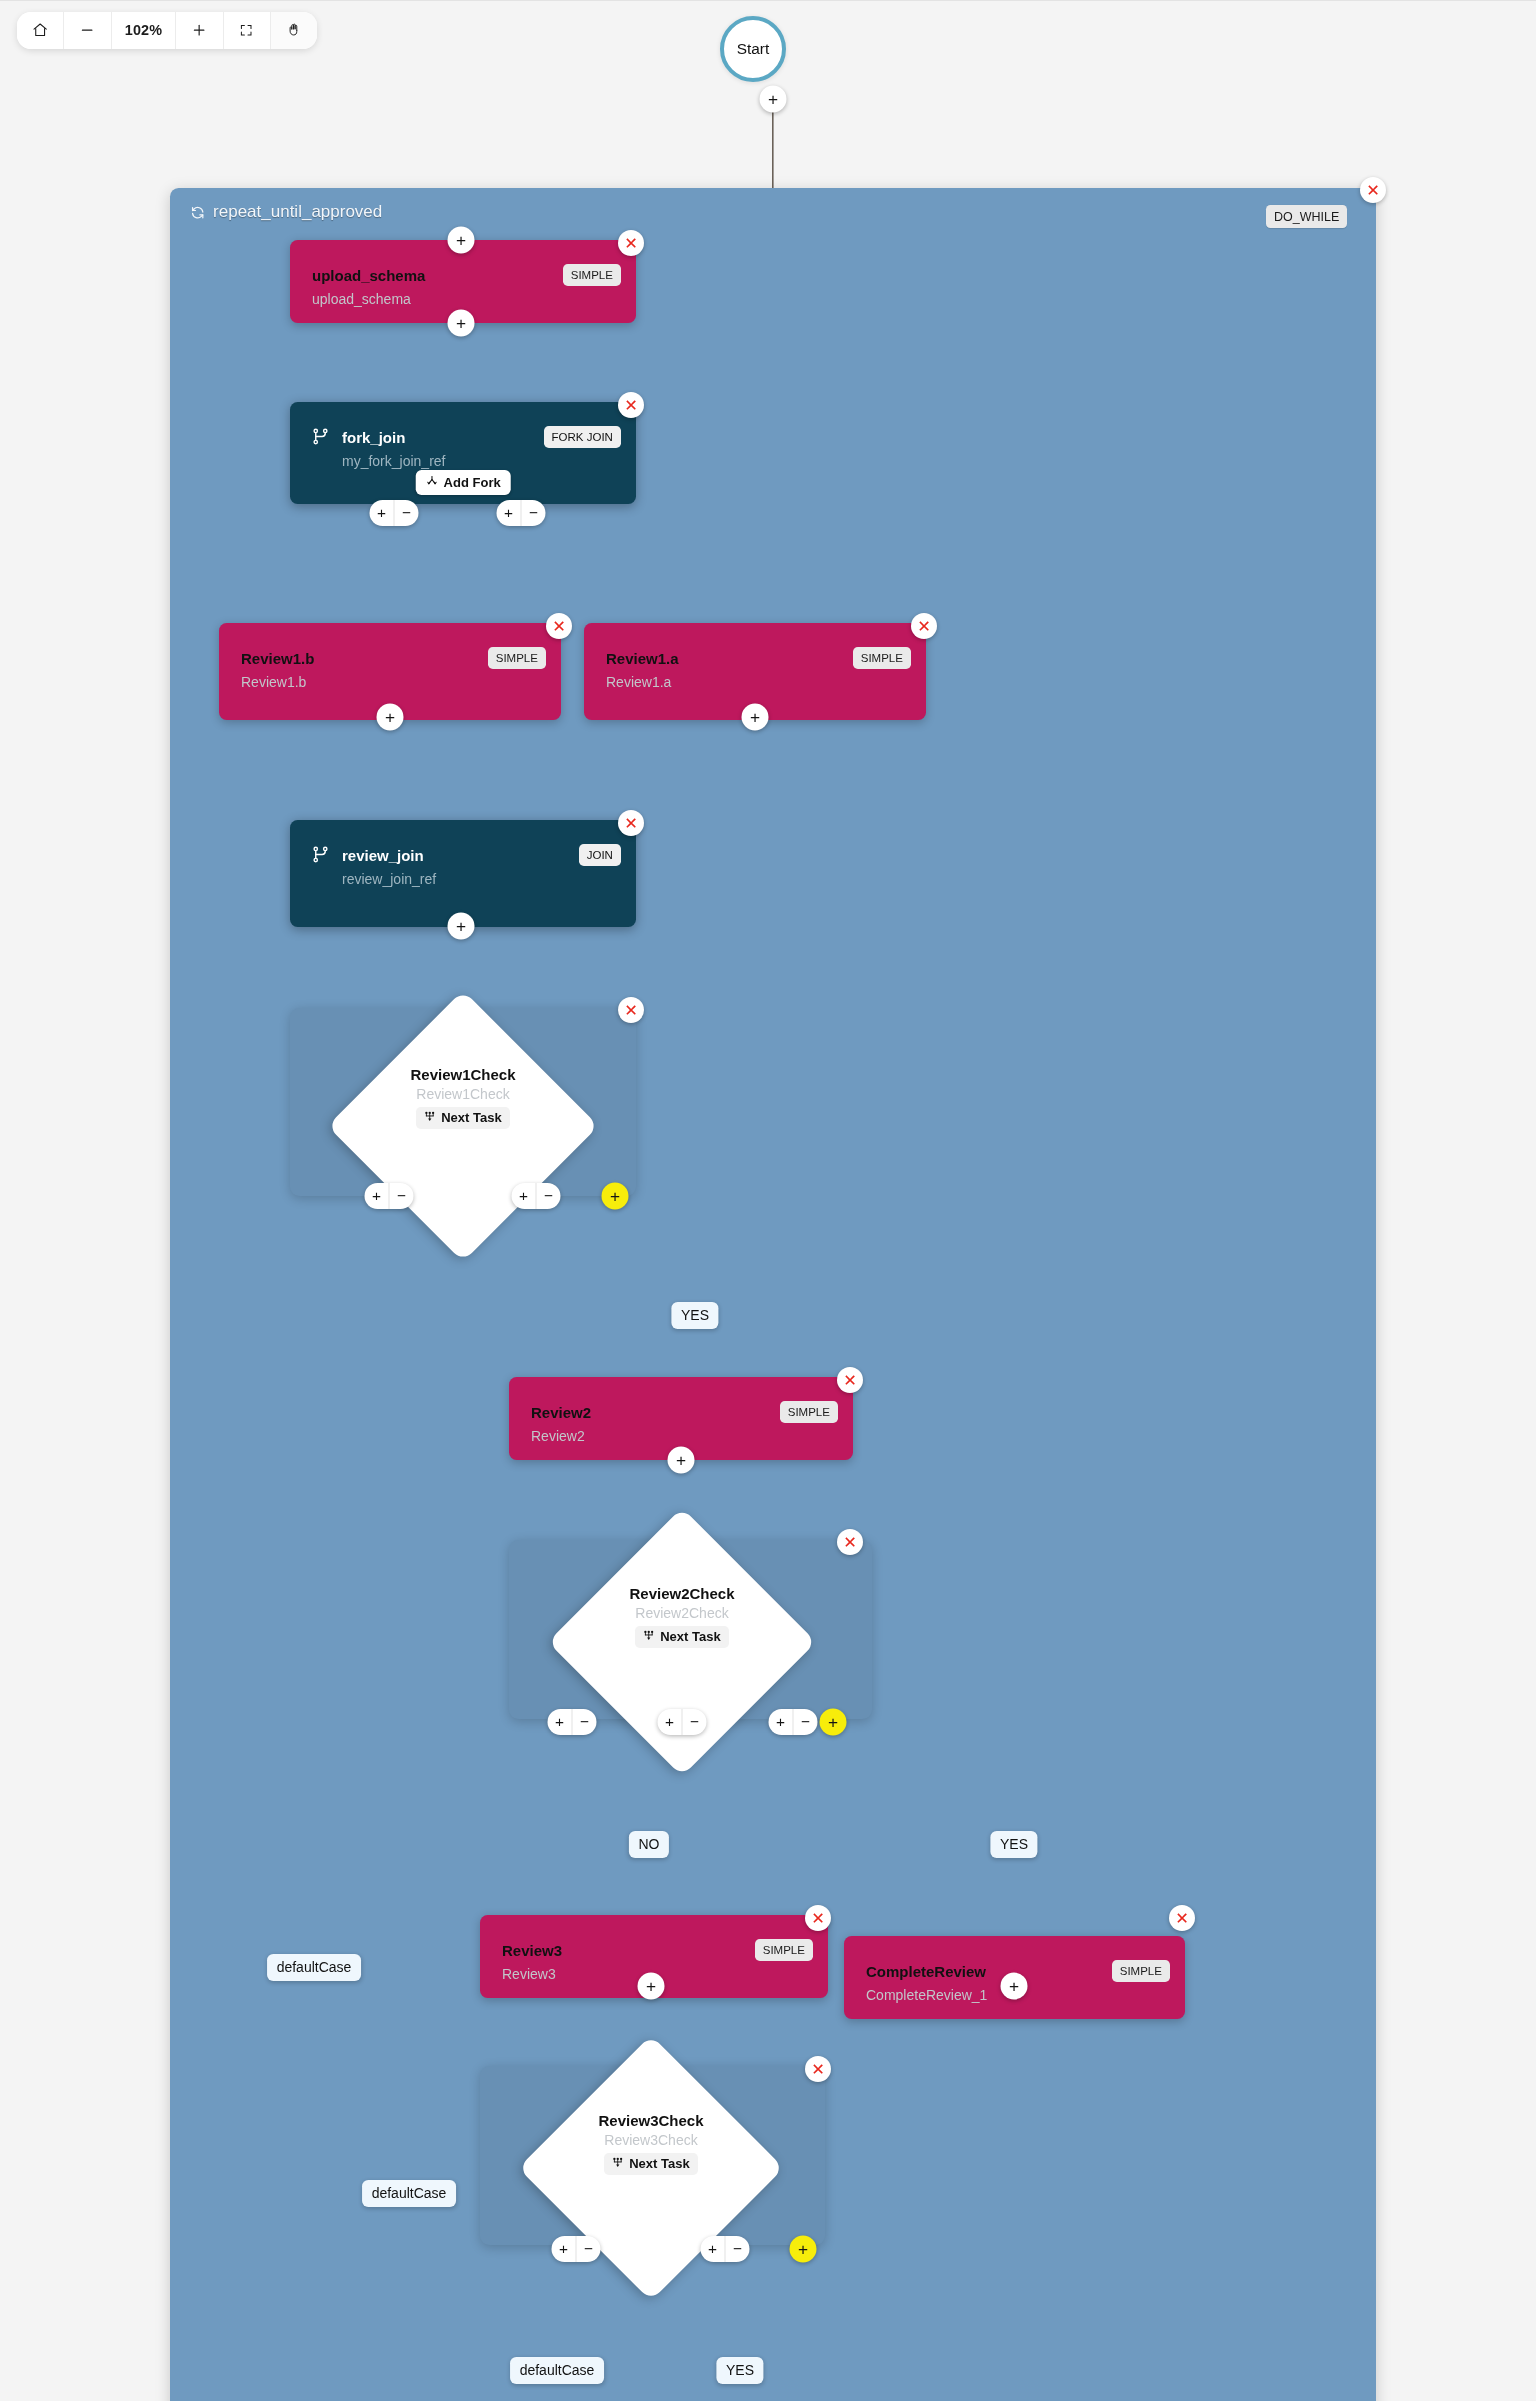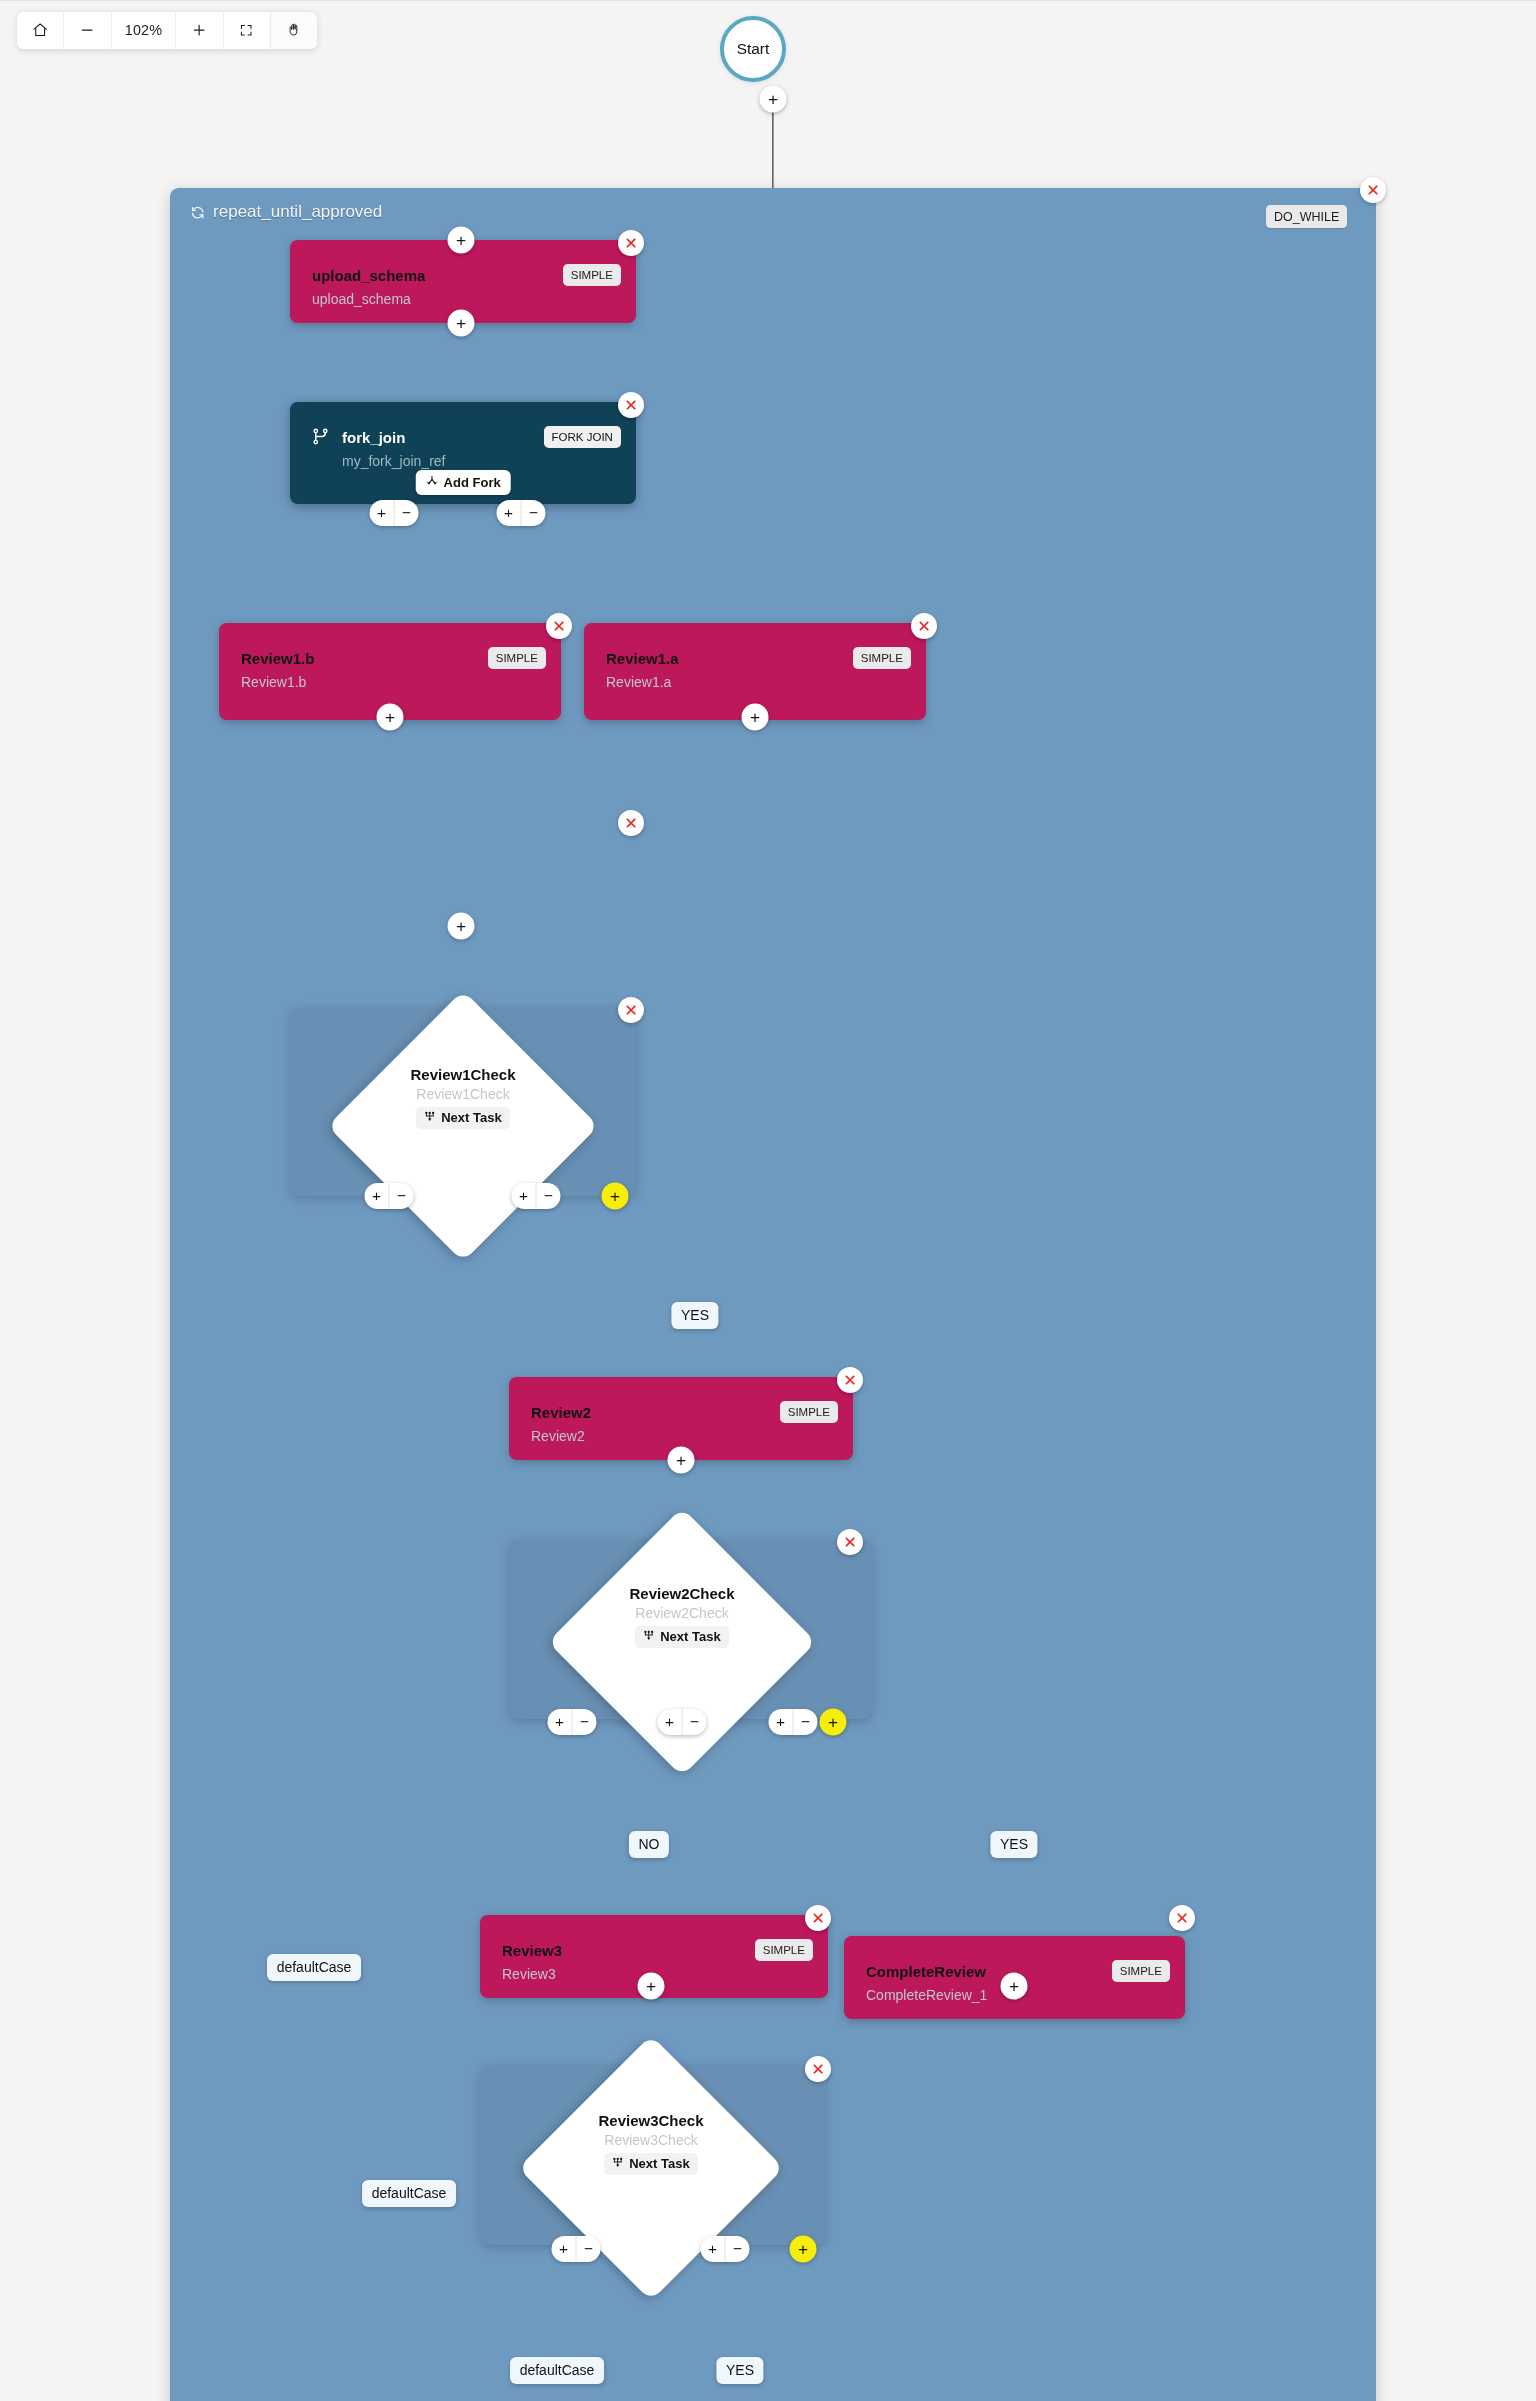--- a/index.html
+++ b/index.html
@@ -10,23 +10,23 @@
     overflow:hidden;
     position:relative;
   }
   #canvas{position:absolute;left:0;top:0;width:1537px;height:3218px;}
   .topline{position:absolute;left:0;top:0;width:1537px;height:1.4px;background:#e3e3e3;}
 
   
   .toolbar{
     position:absolute;left:17px;top:11.5px;
     display:flex;align-items:stretch;
-    background:#fff;border-radius:7px;
+    background:#fff;border-radius:14px;
     box-shadow:0 1.9px 7.7px rgba(0,0,0,.12);
-    height:37px;overflow:hidden;
+    height:37px;overflow:hidden;font-weight:bold;
   }
   .tb-btn{
     display:flex;align-items:center;justify-content:center;
     min-width:33px;padding:0 6.7px;
     border-right:0.5px solid #ececec;
     color:#1d1d1d;font-size:14.4px;cursor:pointer;background:#fff;
   }
   .tb-btn:last-child{border-right:none;background:#fbfbfb;}
   .tb-zoom{min-width:50px;font-size:14.4px;letter-spacing:0.1px;}
   .tb-btn svg{display:block;}
@@ -332,20 +332,34 @@
   <div class="hplus" style="left:390px;top:717px;">+</div>
 
   <div class="card" style="left:584px;top:623px;width:342px;height:97px;">
     <div class="card-title">Review1.a</div>
     <div class="card-sub">Review1.a</div>
     <div class="card-badge">SIMPLE</div>
   </div>
   <div class="hclose" style="left:924px;top:626px;">✕</div>
   <div class="hplus" style="left:755px;top:717px;">+</div>
 
+  <div class="card dark" style="left:290px;top:820px;width:346px;height:107px;">
+    <span class="fork-icon">
+      <svg width="19" height="19" viewBox="0 0 24 24" fill="none" stroke="#fff" stroke-width="1.8" stroke-linecap="round" stroke-linejoin="round">
+        <circle cx="6" cy="5" r="2.1"></circle>
+          <circle cx="6" cy="19" r="2.1"></circle>
+          <circle cx="18" cy="5" r="2.1"></circle>
+        <path d="M6 7.1v9.8"></path>
+          <path d="M6 12h8a4 4 0 0 0 4-4v-1"></path>
+      </svg>
+    </span>
+    <div class="card-title">review_join</div>
+    <div class="card-sub">review_join_ref</div>
+    <div class="card-badge">JOIN</div>
+  </div>
   <div class="hclose" style="left:631px;top:823px;">✕</div>
   <div class="hplus" style="left:461px;top:926px;">+</div>
 
   <div class="dec-plate" style="left:290px;top:1008px;width:346px;height:188px;"></div>
   <div class="diamond" style="left:367px;top:1030px;width:192px;height:192px;"></div>
   <div class="dec-text" style="left:367px;top:1066px;width:192px;">
     <div class="dec-title">Review1Check</div>
     <div class="dec-sub">Review1Check</div>
     <div class="dec-next">
       <span>

